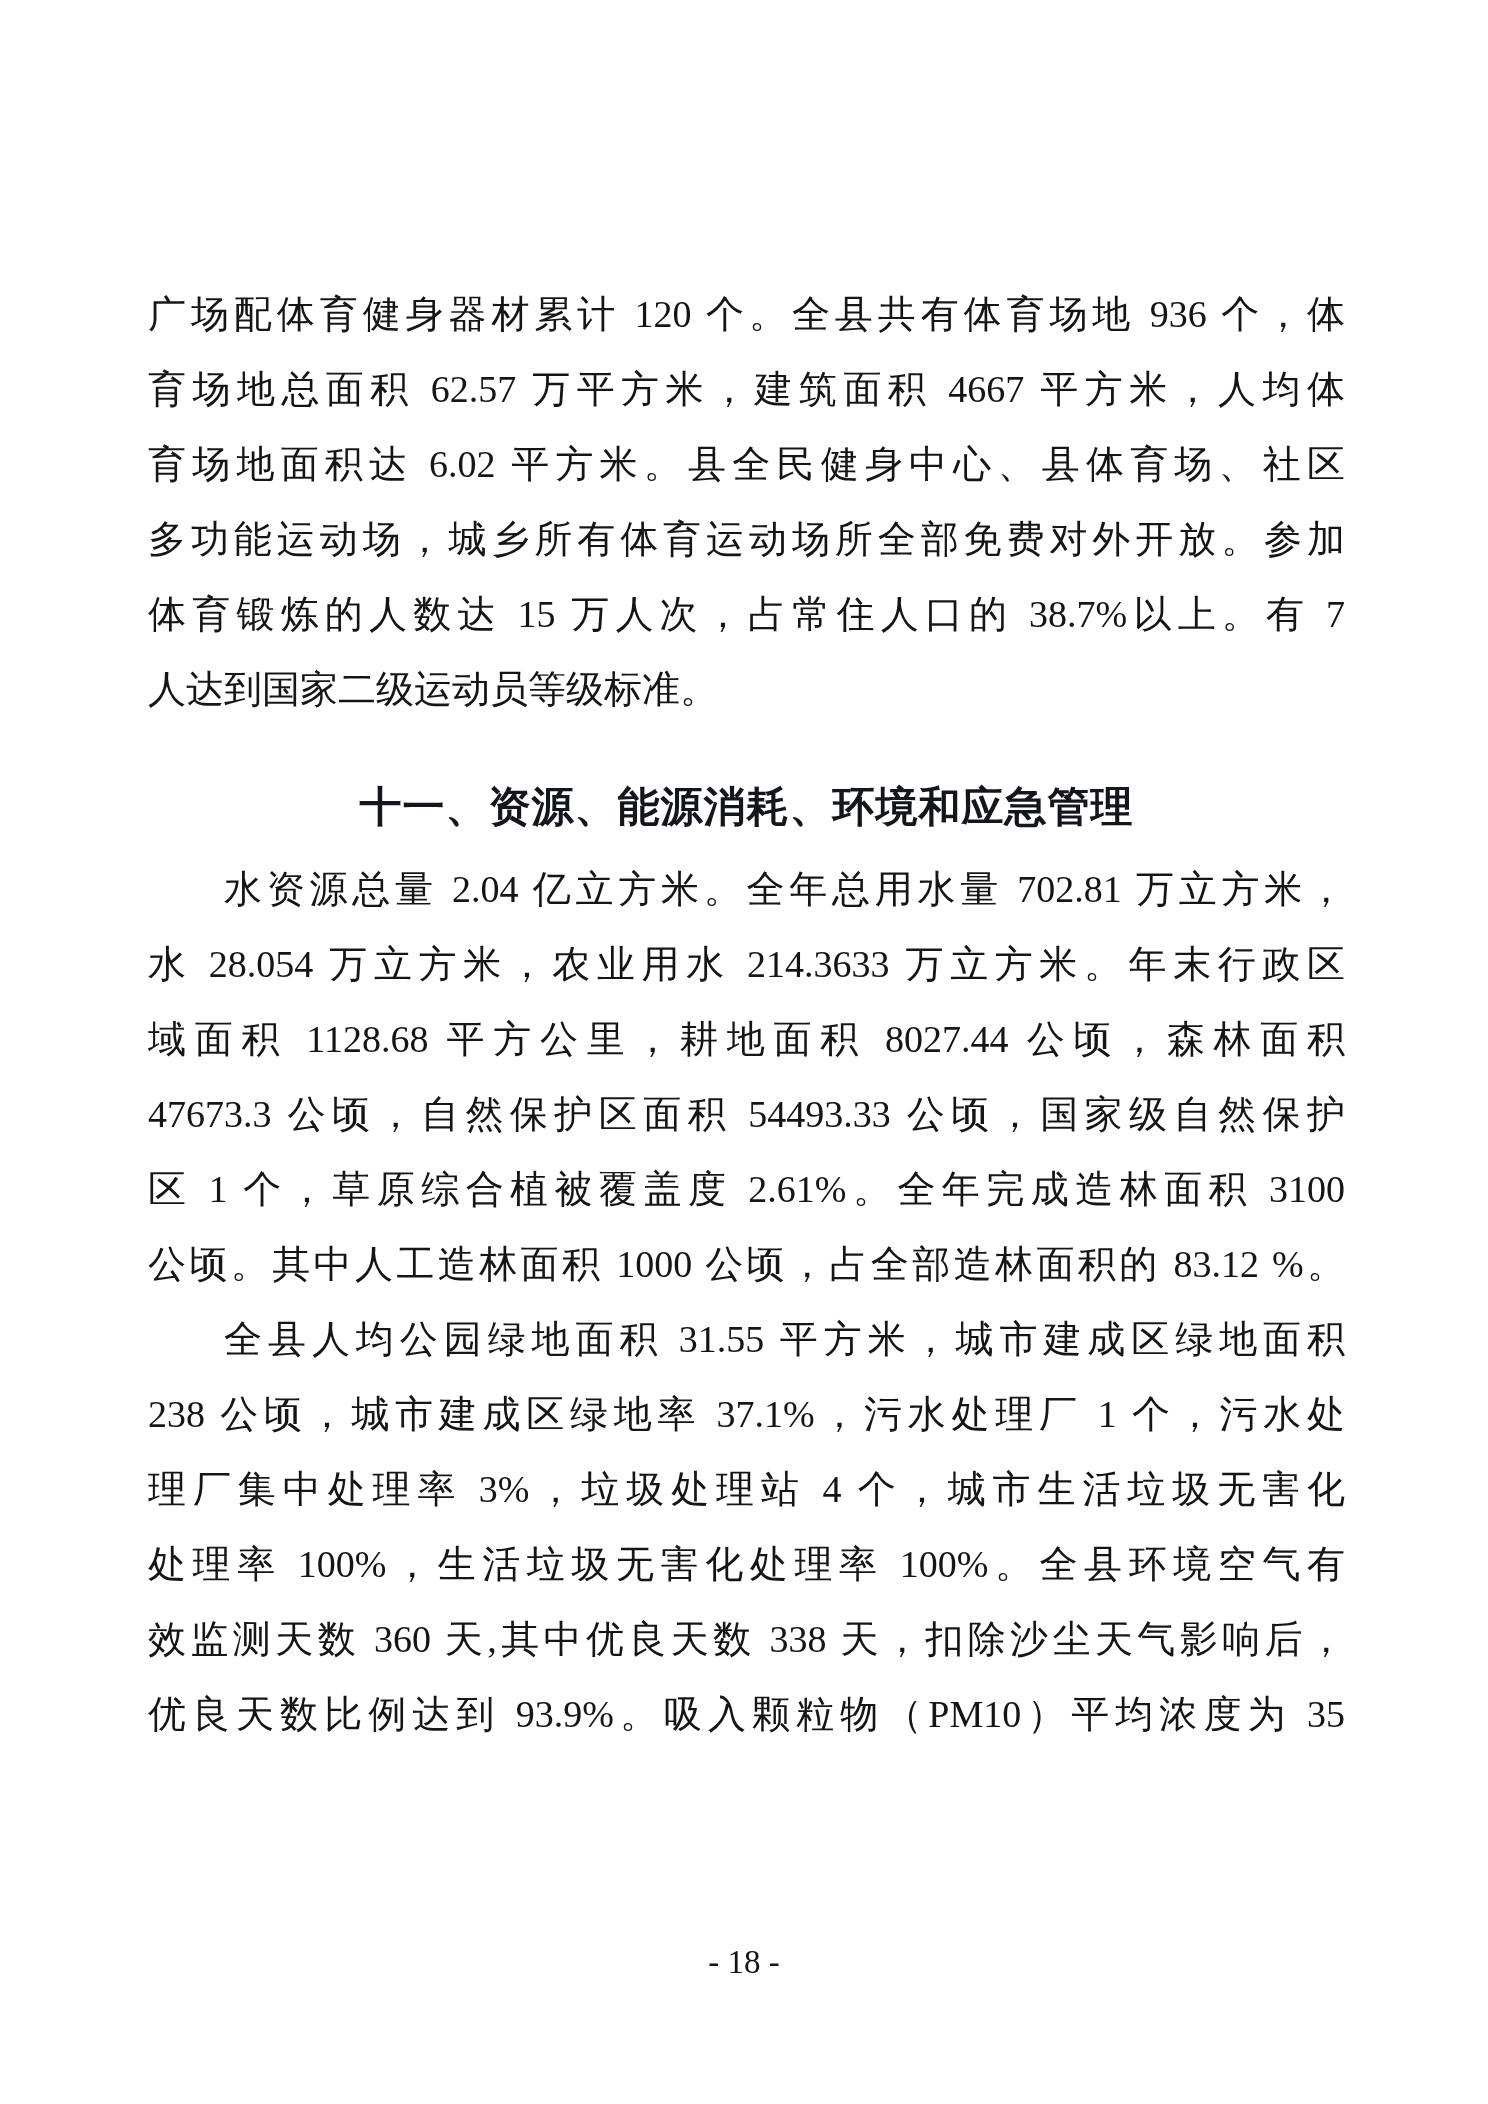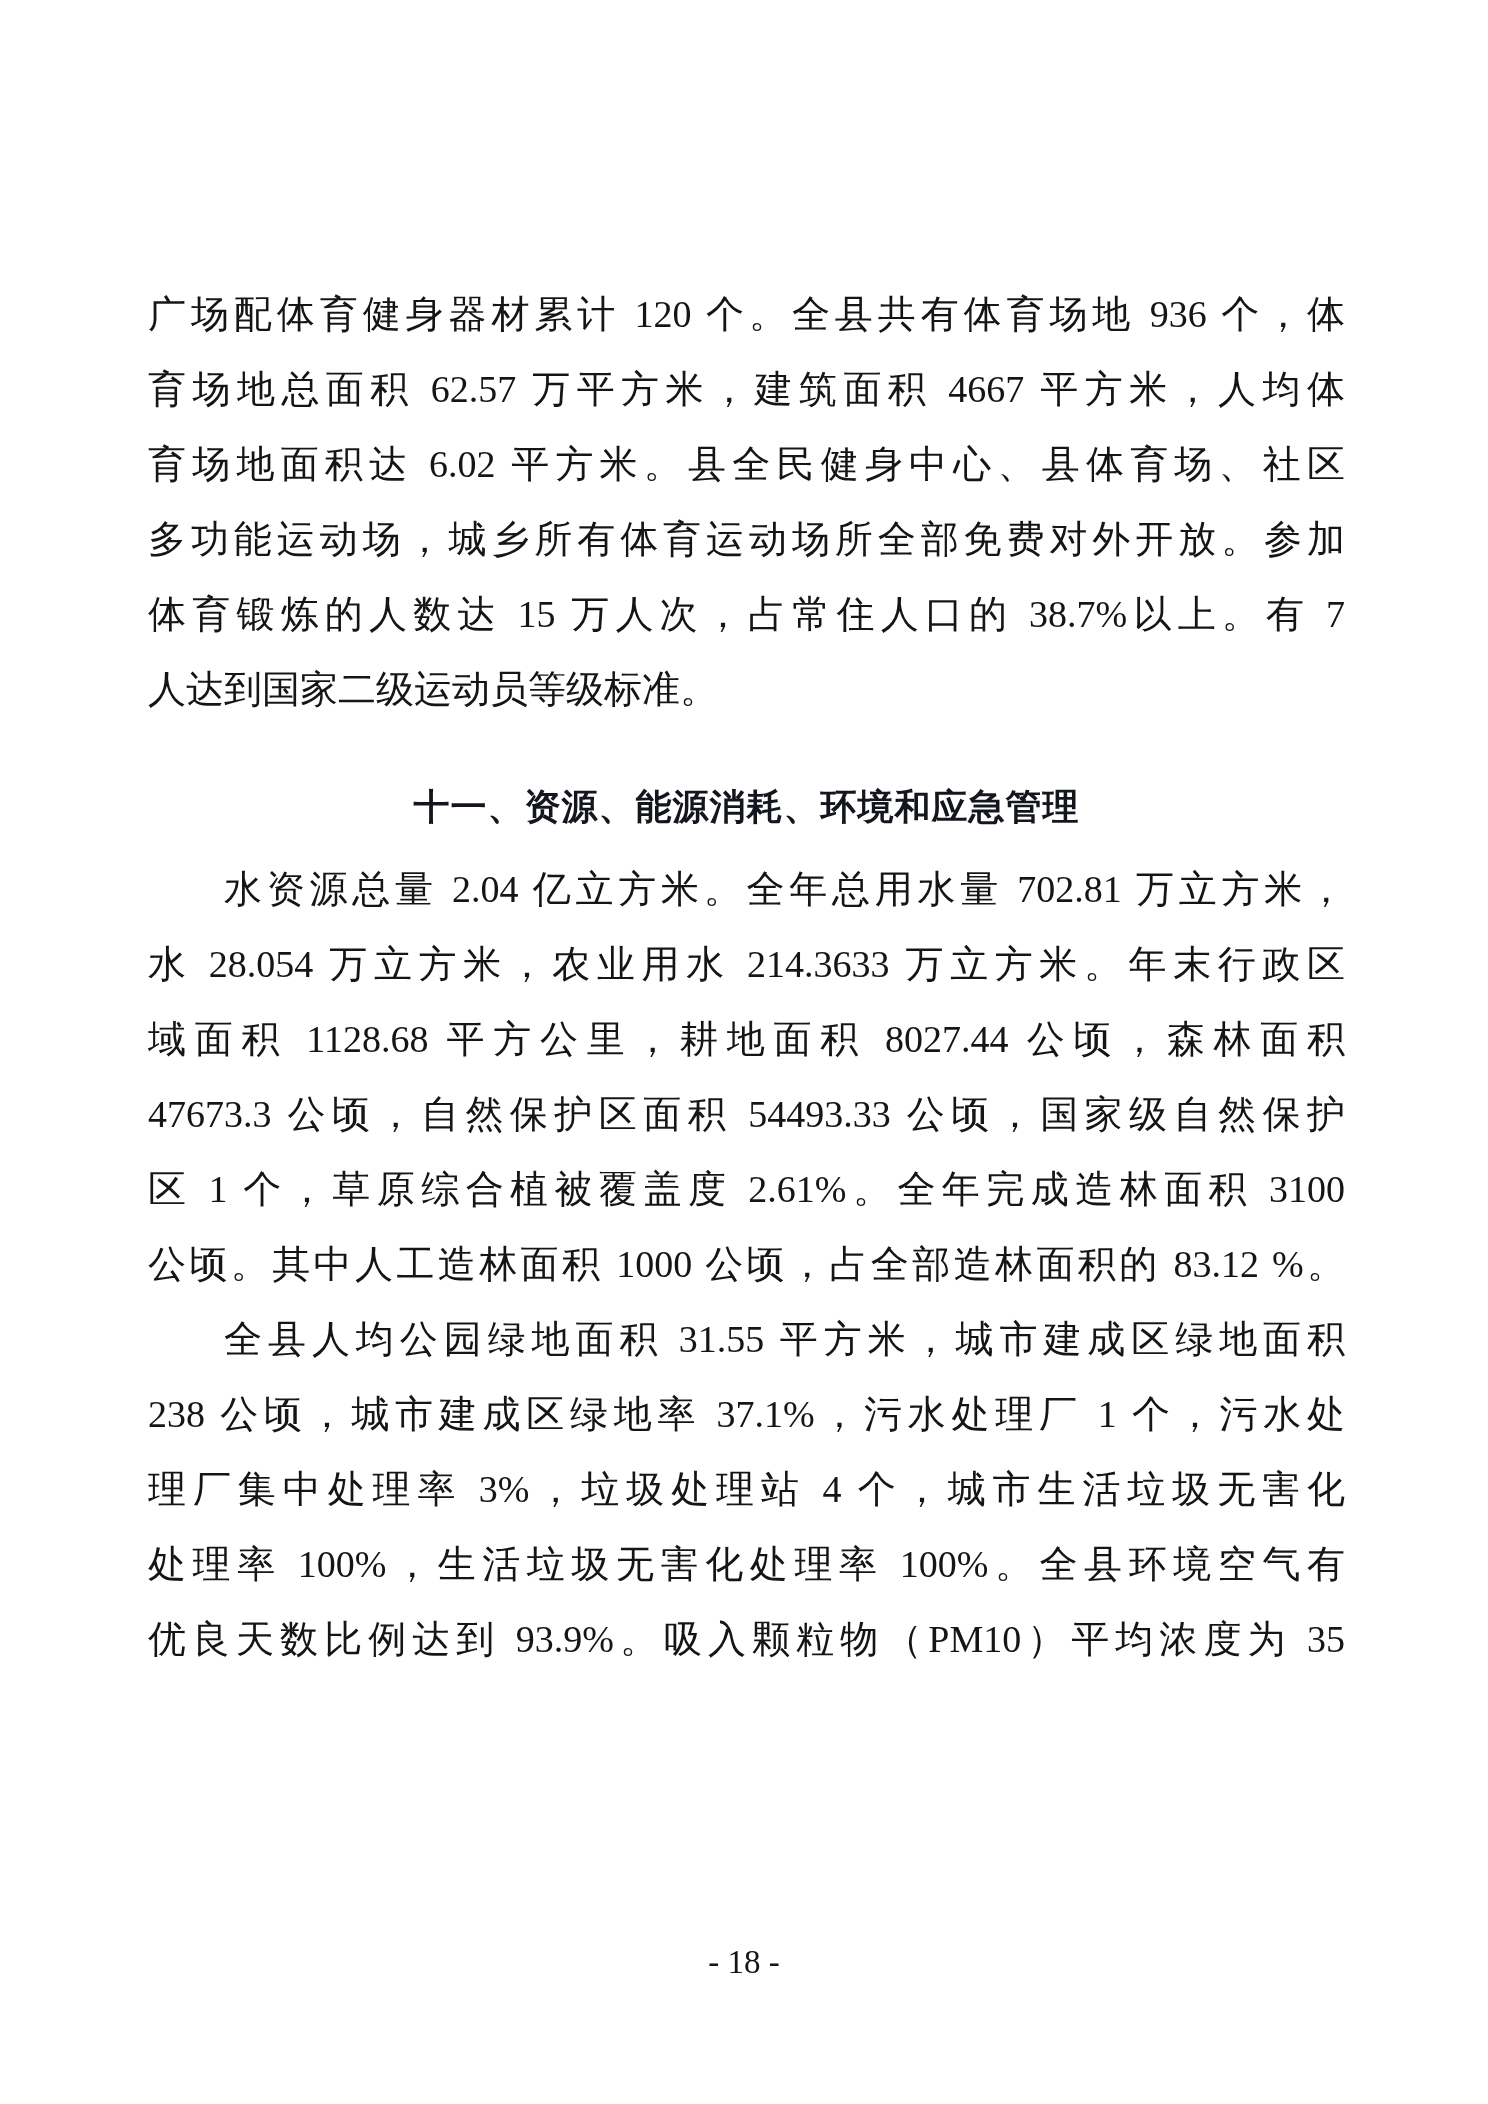--- a/index.html
+++ b/index.html
@@ -26,21 +26,21 @@
     text-align: justify;
     text-align-last: justify;
     white-space: normal;
     overflow: hidden;
   }
   .line.indent { text-indent: 76px; }
   .line.short { text-align-last: left; }
   .heading {
     font-family: "Liberation Sans", "DejaVu Sans", sans-serif;
     font-weight: bold;
-    font-size: 36px;
+    font-size: 42px;
     line-height: 75px;
     text-align: center;
     margin-top: 42px;
     margin-bottom: 8px;
     color: var(--heading-color, #14161d);
     letter-spacing: 1px;
   }
   .page-number {
     position: absolute;
     left: 0;
@@ -72,17 +72,18 @@
         <div class="line">域面积 1128.68 平方公里，耕地面积 8027.44 公顷，森林面积</div>
         <div class="line">47673.3 公顷，自然保护区面积 54493.33 公顷，国家级自然保护</div>
         <div class="line">区 1 个，草原综合植被覆盖度 2.61%。全年完成造林面积 3100</div>
         <div class="line">公顷。其中人工造林面积 1000 公顷，占全部造林面积的 83.12 %。</div>
       </div>
       <div class="paragraph">
         <div class="line indent">全县人均公园绿地面积 31.55 平方米，城市建成区绿地面积</div>
         <div class="line">238 公顷，城市建成区绿地率 37.1%，污水处理厂 1 个，污水处</div>
         <div class="line">理厂集中处理率 3%，垃圾处理站 4 个，城市生活垃圾无害化</div>
         <div class="line">处理率 100%，生活垃圾无害化处理率 100%。全县环境空气有</div>
+        <div class="line">效监测天数 360 天,其中优良天数 338 天，扣除沙尘天气影响后，</div>
         <div class="line">优良天数比例达到 93.9%。吸入颗粒物（PM10）平均浓度为 35</div>
       </div>
     </div>
   <div class="page-number">- 18 -</div>
 </div>
 
 </body></html>

